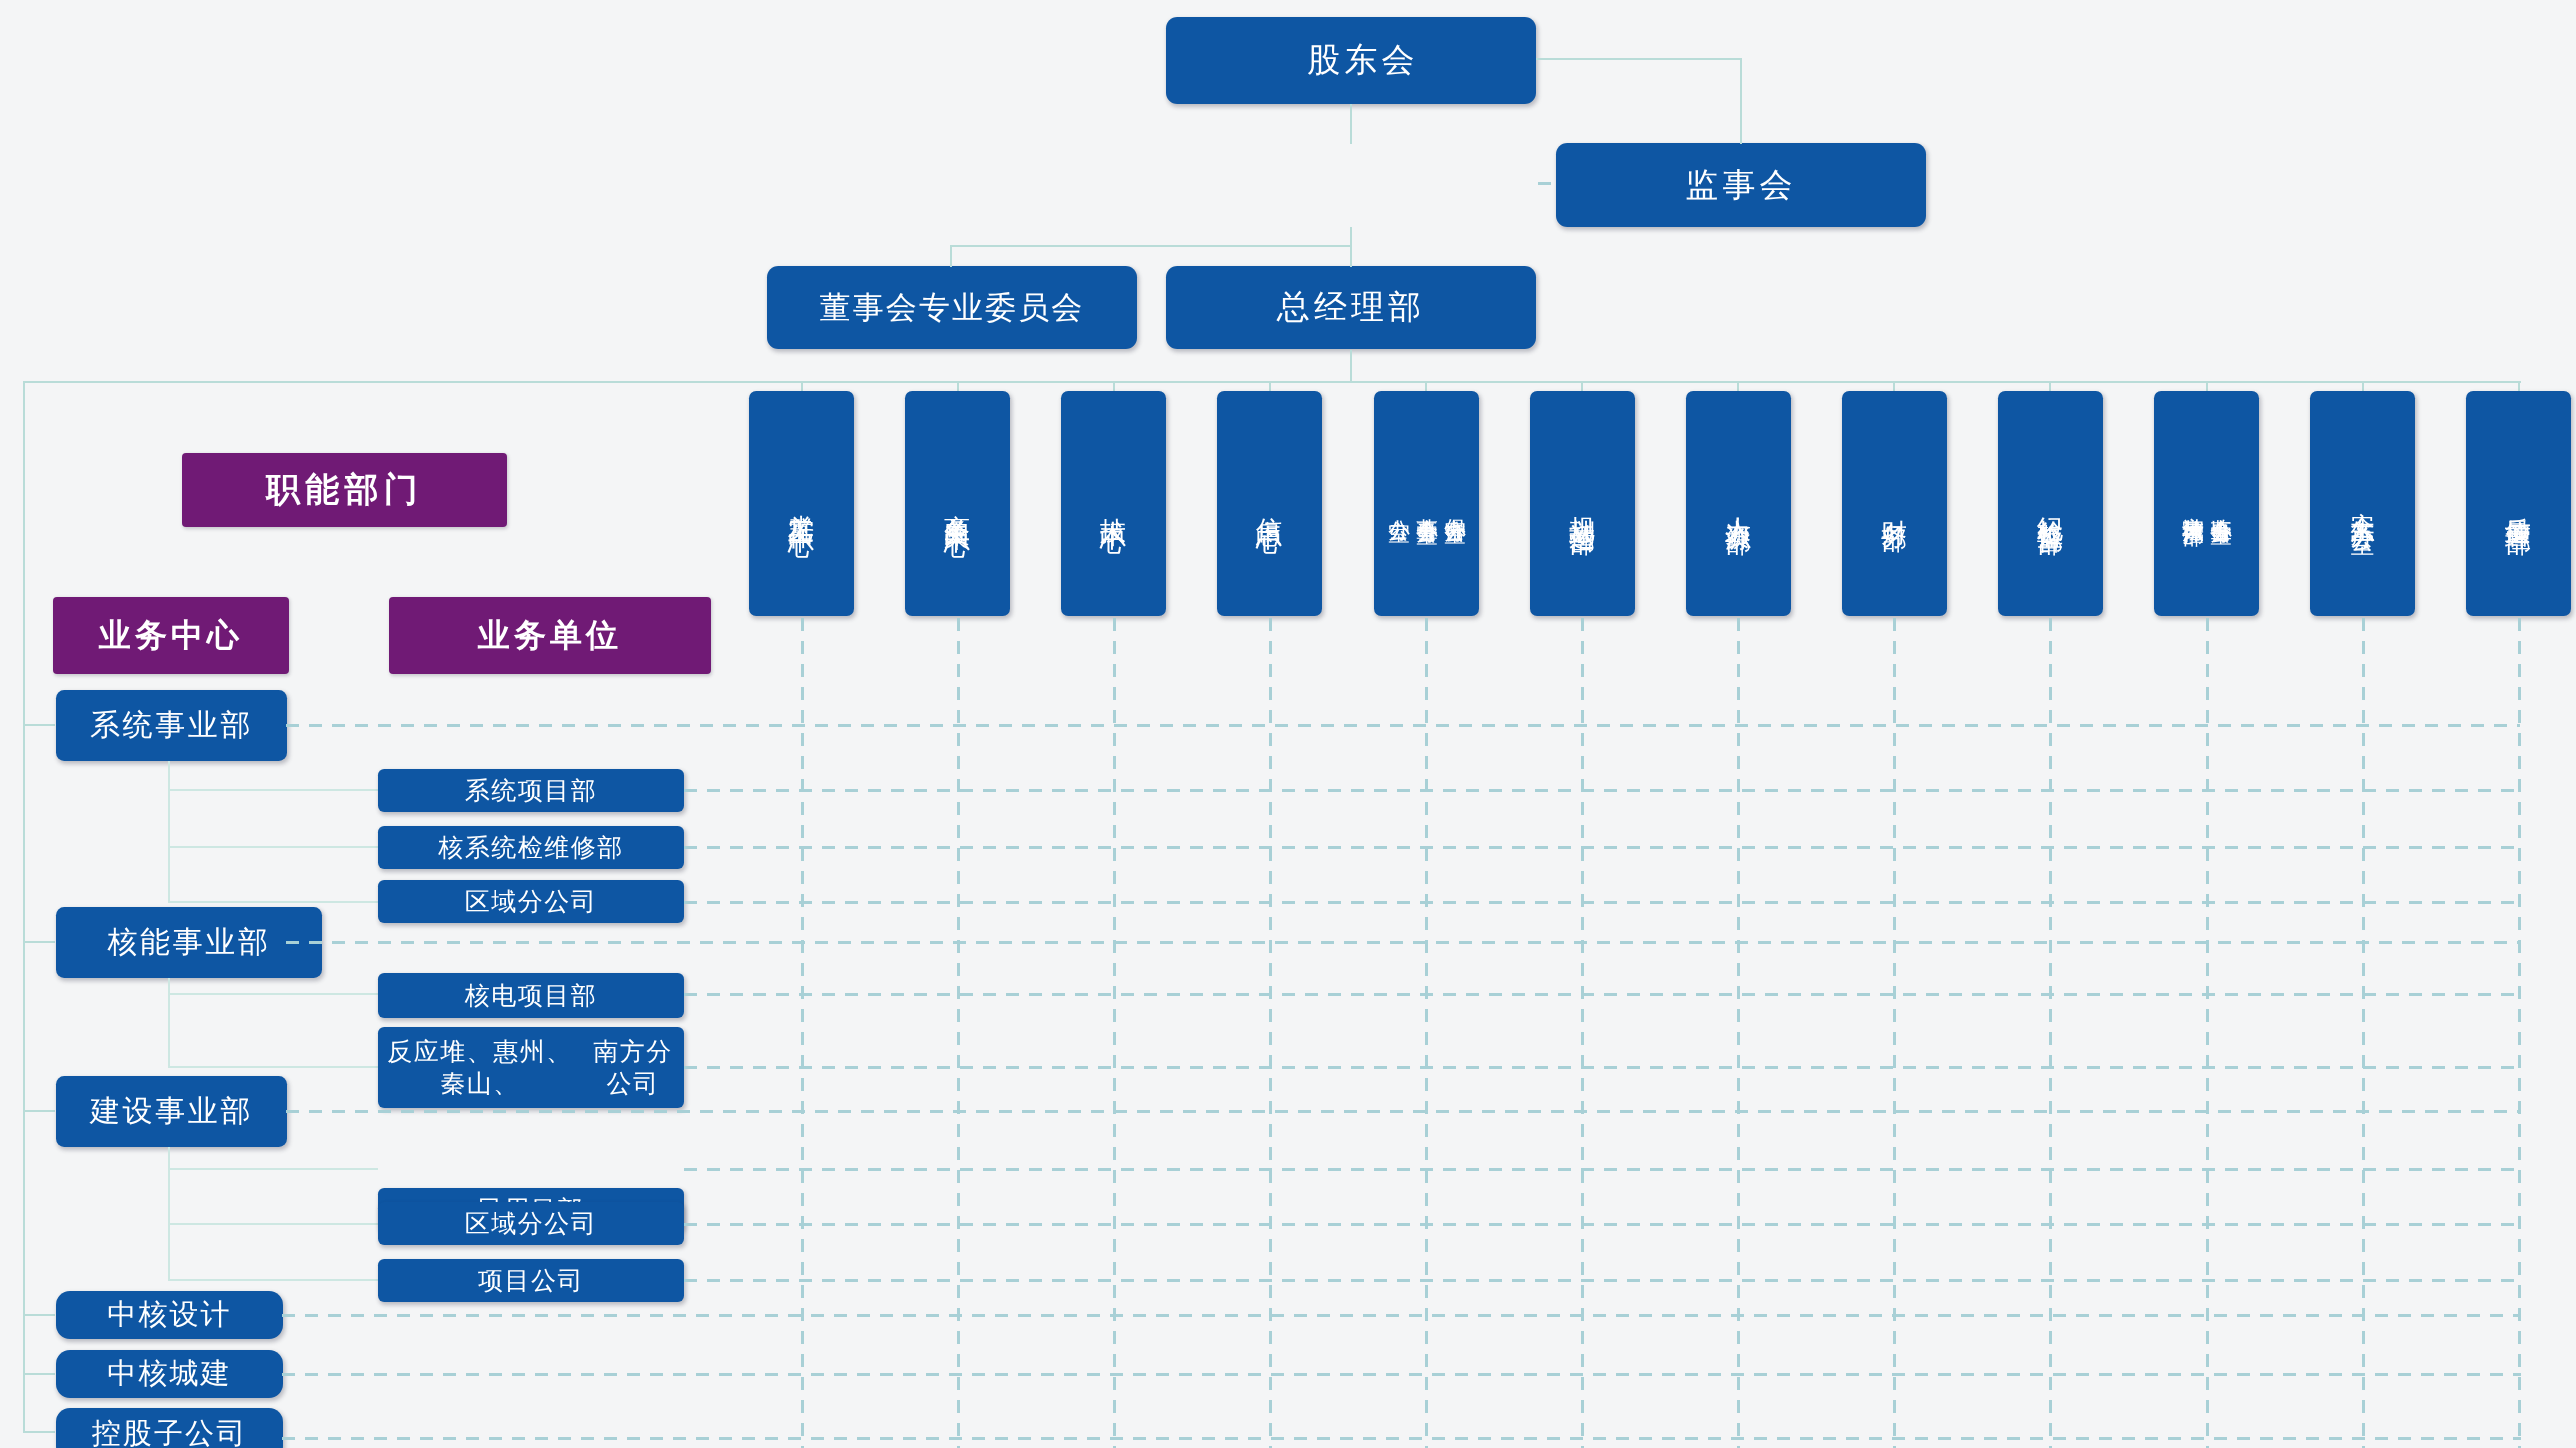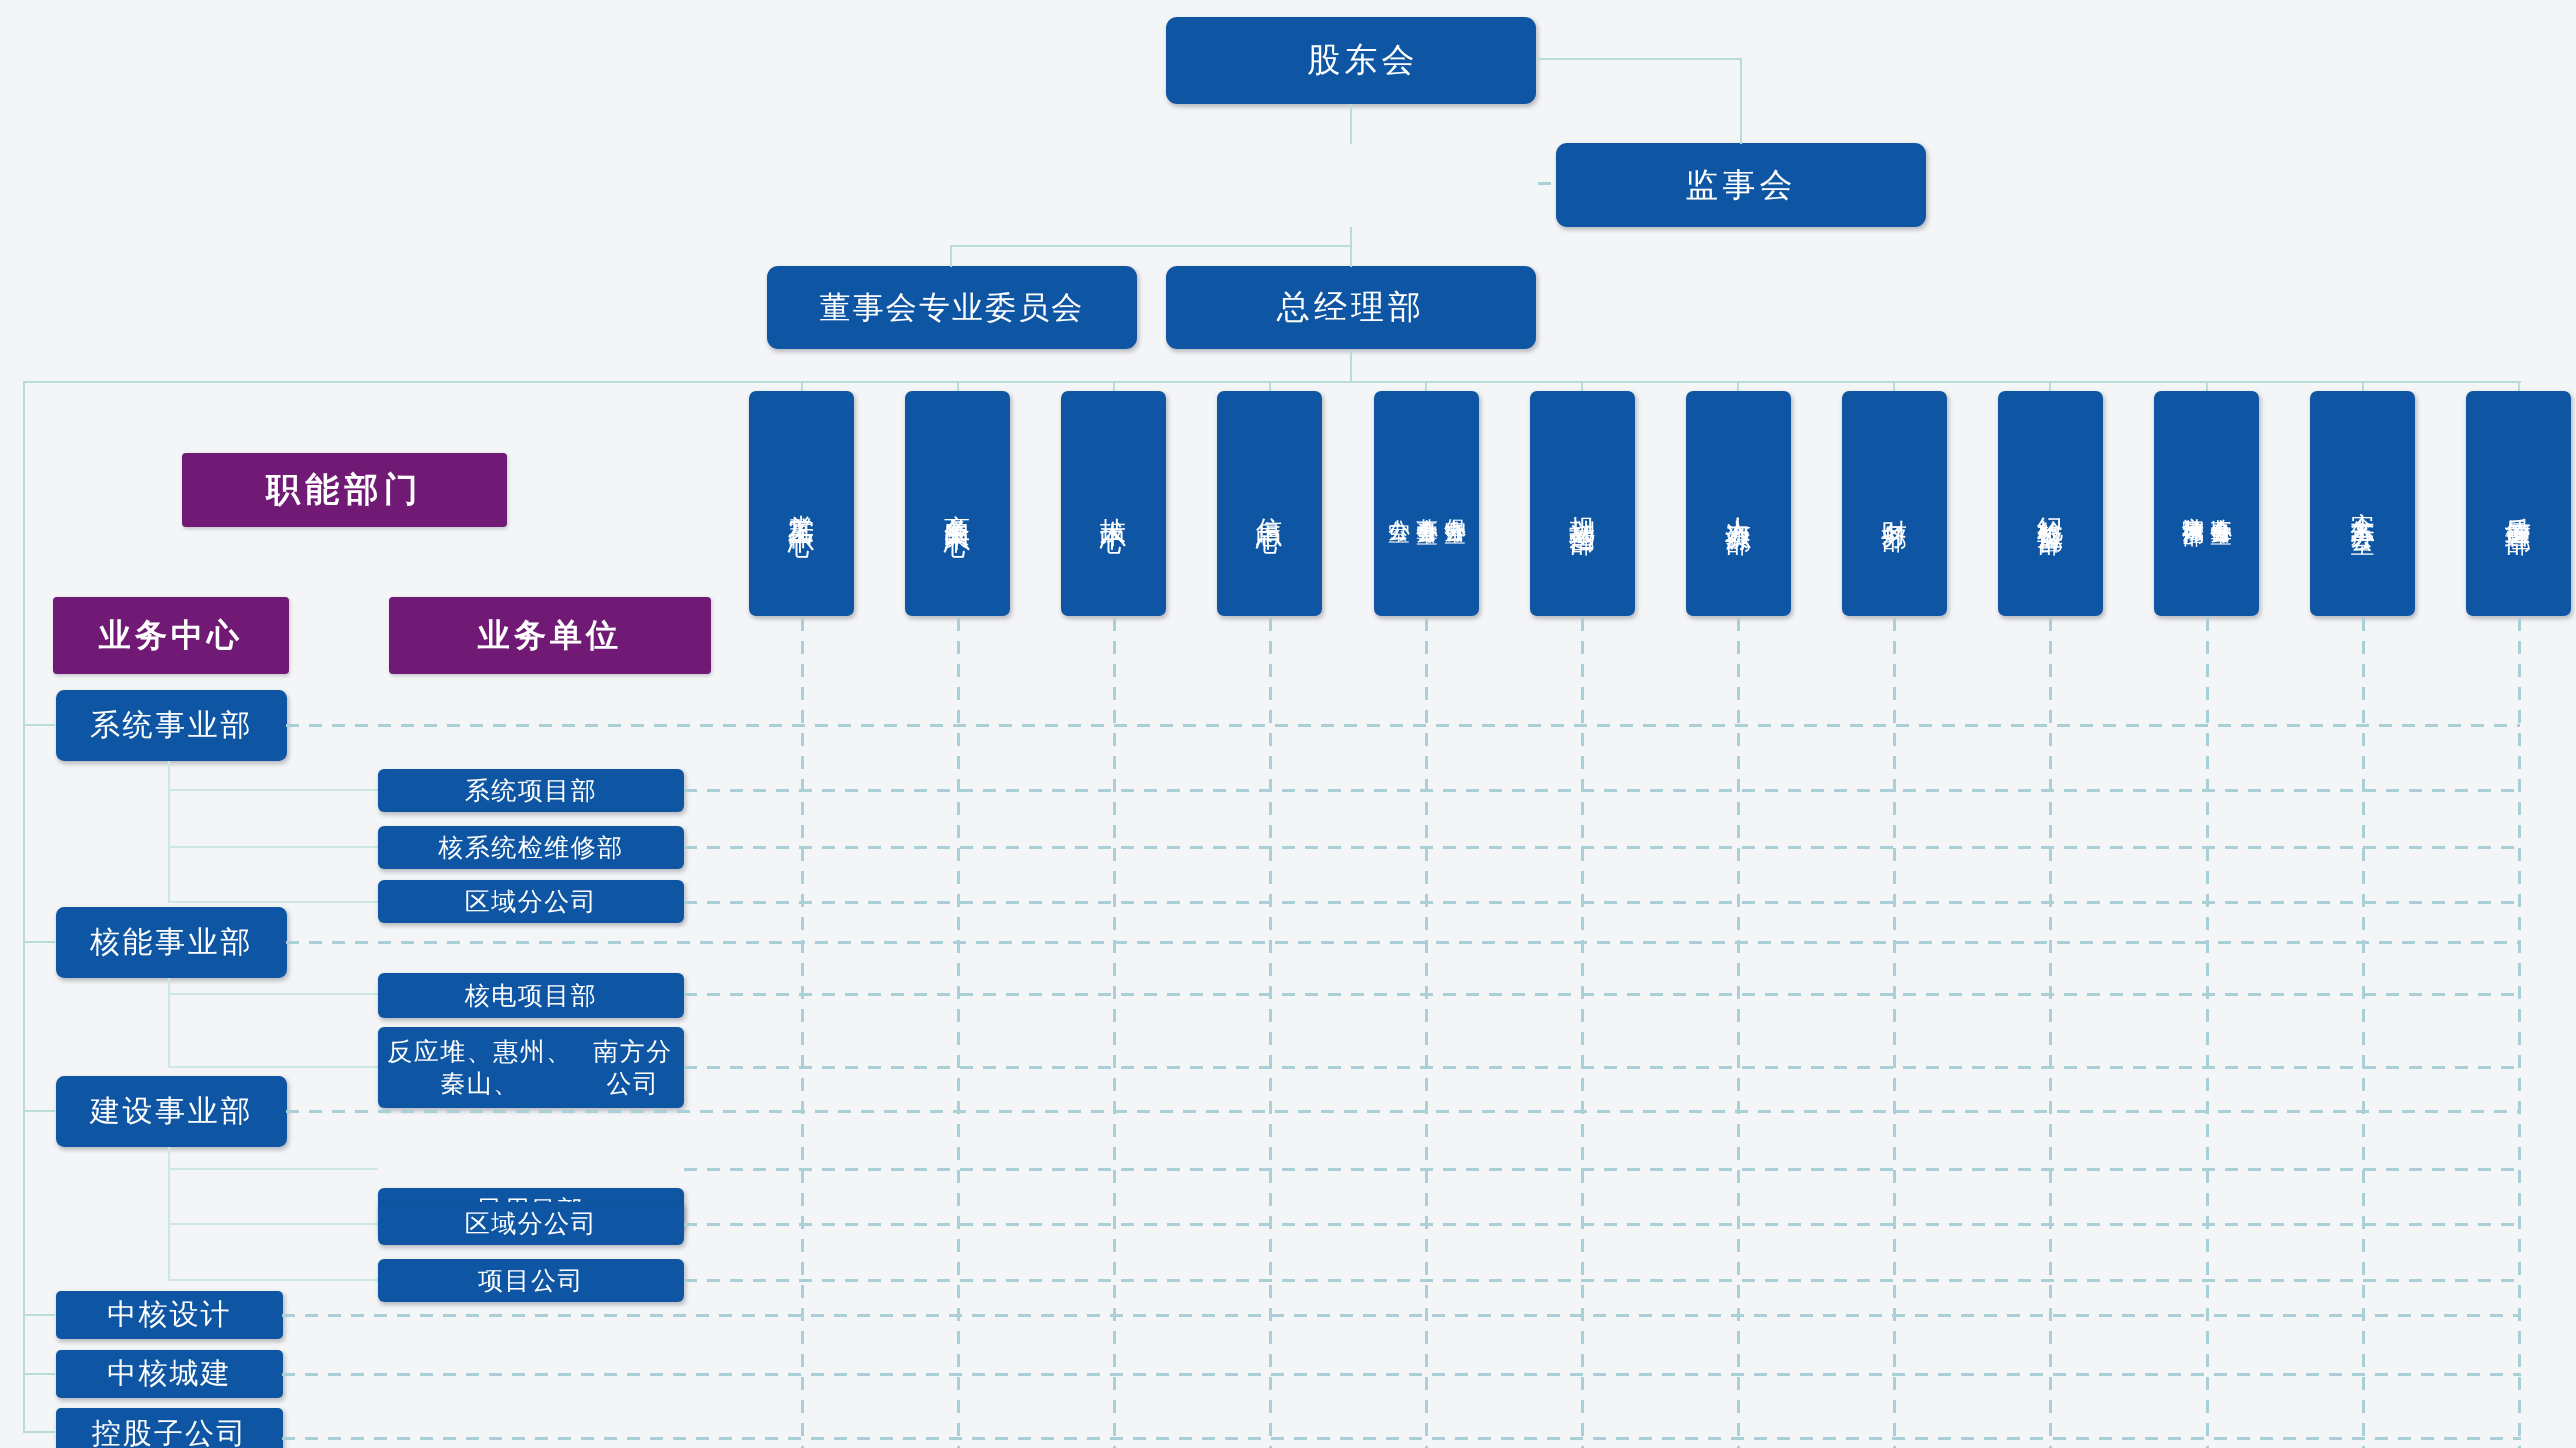--- a/index.html
+++ b/index.html
@@ -19,21 +19,21 @@
     color:#fff;
     display:flex;align-items:center;justify-content:center;
     text-align:center;
     border-radius:11.3px;
     box-shadow:1.5px 2.1px 4.6px rgba(40,40,60,.28);
     box-sizing:border-box;
   }
   .box .lbl{display:block;}
   .gov{font-size:33px;letter-spacing:4.1px;}
   .mainL{font-size:30px;letter-spacing:2.6px;border-radius:8.2px;}
-  .smallL{font-size:29px;letter-spacing:2.1px;border-radius:5px;}
+  .smallL{font-size:29px;letter-spacing:2.1px;border-radius:14px;}
   .unit{font-size:25px;letter-spacing:1.5px;border-radius:6.2px;line-height:1.25;}
   .red{
     background:#701a75;border-radius:4px;
     font-weight:700;box-shadow:1px 1.5px 3.6px rgba(40,40,60,.22);align-items:center;
   }
   .red1{font-size:34px;letter-spacing:5.2px;}
   .red2{font-size:32px;letter-spacing:4.1px;}
 
   
   .vbox{position:absolute;top:391px;width:105px;height:225px;border-radius:7.2px;}
@@ -185,21 +185,21 @@
   <div class="box red red2" style="left:53px;top:597px;width:236px;height:77px;">
     <span class="lbl">业务中心</span>
   </div>
   <div class="box red red2" style="left:389px;top:597px;width:322px;height:77px;">
     <span class="lbl">业务单位</span>
   </div>
 
   <div class="box mainL" style="left:56px;top:690px;width:231px;height:71px;">
     <span class="lbl">系统事业部</span>
   </div>
-  <div class="box mainL" style="left:56px;top:907px;width:231px;height:71px;">
+  <div class="box mainL" style="left:56px;top:907px;width:266px;height:71px;">
     <span class="lbl">核能事业部</span>
   </div>
   <div class="box mainL" style="left:56px;top:1076px;width:231px;height:71px;">
     <span class="lbl">建设事业部</span>
   </div>
   <div class="box smallL" style="left:56px;top:1291px;width:227px;height:48px;">
     <span class="lbl">中核设计</span>
   </div>
   <div class="box smallL" style="left:56px;top:1350px;width:227px;height:48px;">
     <span class="lbl">中核城建</span>

